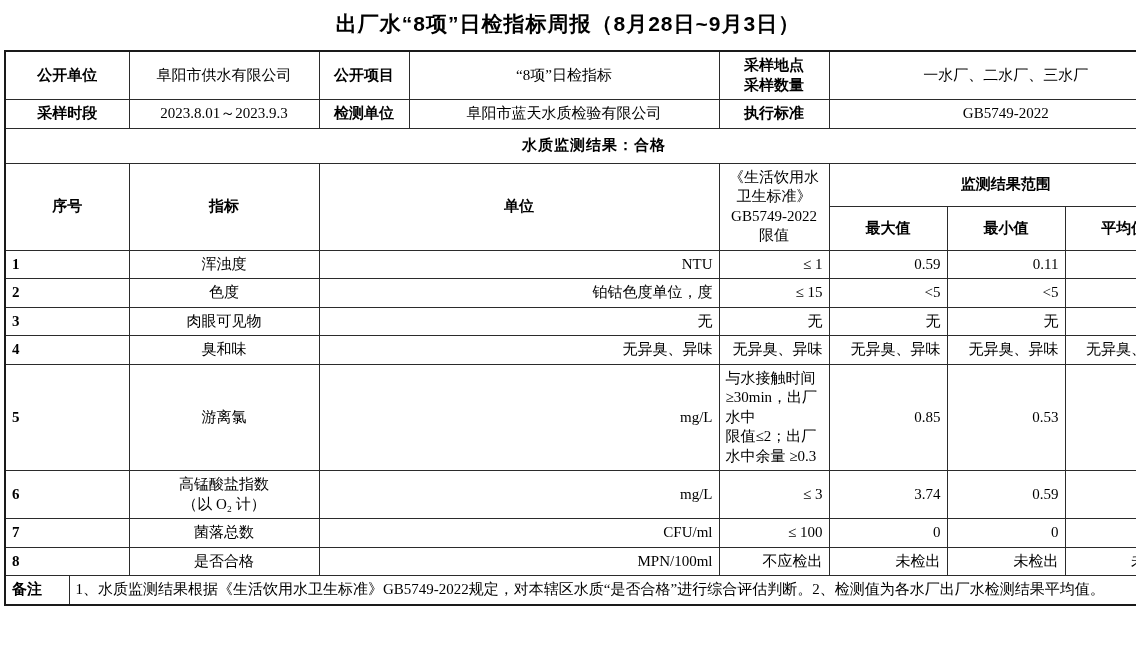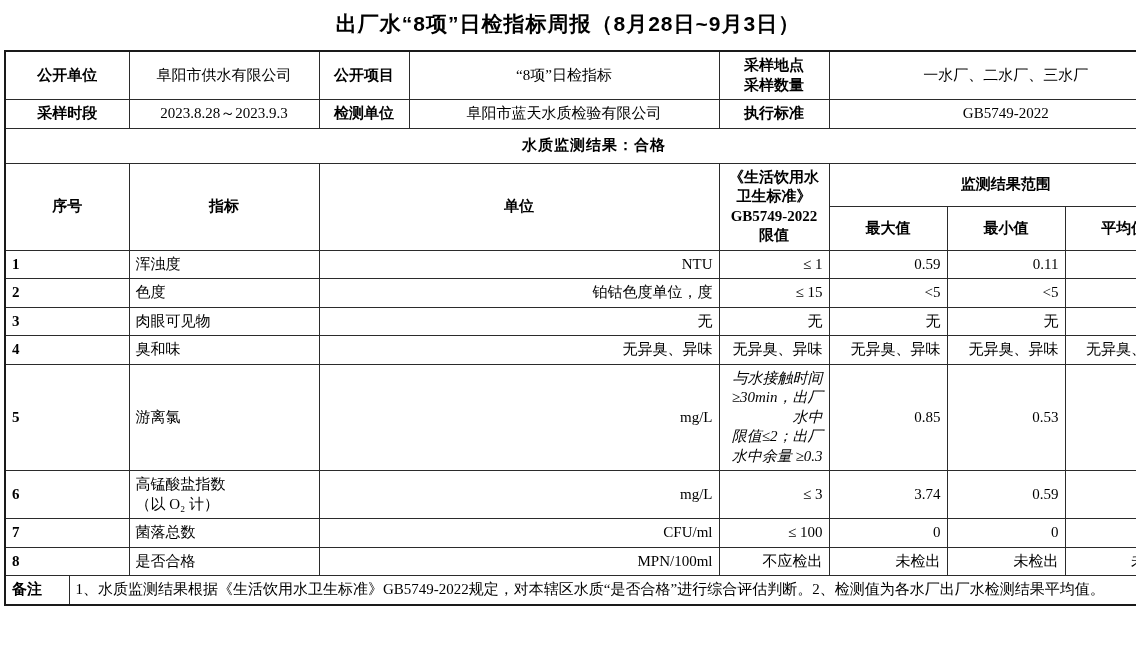--- a/index.html
+++ b/index.html
@@ -67,55 +67,54 @@
     letter-spacing: 1px;
     height: 26px;
   }
   .hdr {
     text-align: center;
     font-weight: bold;
     font-size: 16px;
   }
   .hdr-limit {
     text-align: center;
-    font-weight: bold;
+    font-weight: normal;
     font-size: 16px;
     line-height: 1.35;
   }
   .row-idx {
     text-align: left;
     padding-left: 8px;
     font-weight: bold;
     font-size: 15px;
   }
   .row-name {
-    text-align: left;
+    text-align: center;
     padding-left: 8px;
     font-size: 15px;
   }
   .small-note {
     font-size: 14px;
     line-height: 1.3;
   }
   .remark-cell {
     text-align: left;
     padding: 7px 10px;
     font-size: 16px;
     line-height: 1.6;
   }
   .remark-lbl {
     text-align: left;
     font-weight: bold;
     font-size: 16px;
   }
   .limit-multi {
-    text-align: right;
+    text-align: left;
     font-size: 14px;
     line-height: 1.45;
-    font-style: italic;
   }
 </style>
 </head>
 <body>
 
 <div class="page">
 
   <div class="doc-title">出厂水“8项”日检指标周报（8月28日~9月3日）</div>
 
   <table class="main">
@@ -139,21 +138,21 @@
       <td class="val">“8项”日检指标</td>
       <td class="lbl two-line">
         <div>采样地点</div>
         <div>采样数量</div>
       </td>
       <td class="val" colspan="3">一水厂、二水厂、三水厂</td>
     </tr>
 
     <tr>
       <td class="lbl" colspan="2">采样时段</td>
-      <td class="val">2023.8.28～2023.9.3</td>
+      <td class="val">2023.8.01～2023.9.3</td>
       <td class="lbl">检测单位</td>
       <td class="val">阜阳市蓝天水质检验有限公司</td>
       <td class="lbl">执行标准</td>
       <td class="val" colspan="3">GB5749-2022</td>
     </tr>
 
     <tr>
       <td class="result-banner" colspan="9">水质监测结果：合格</td>
     </tr>
 

